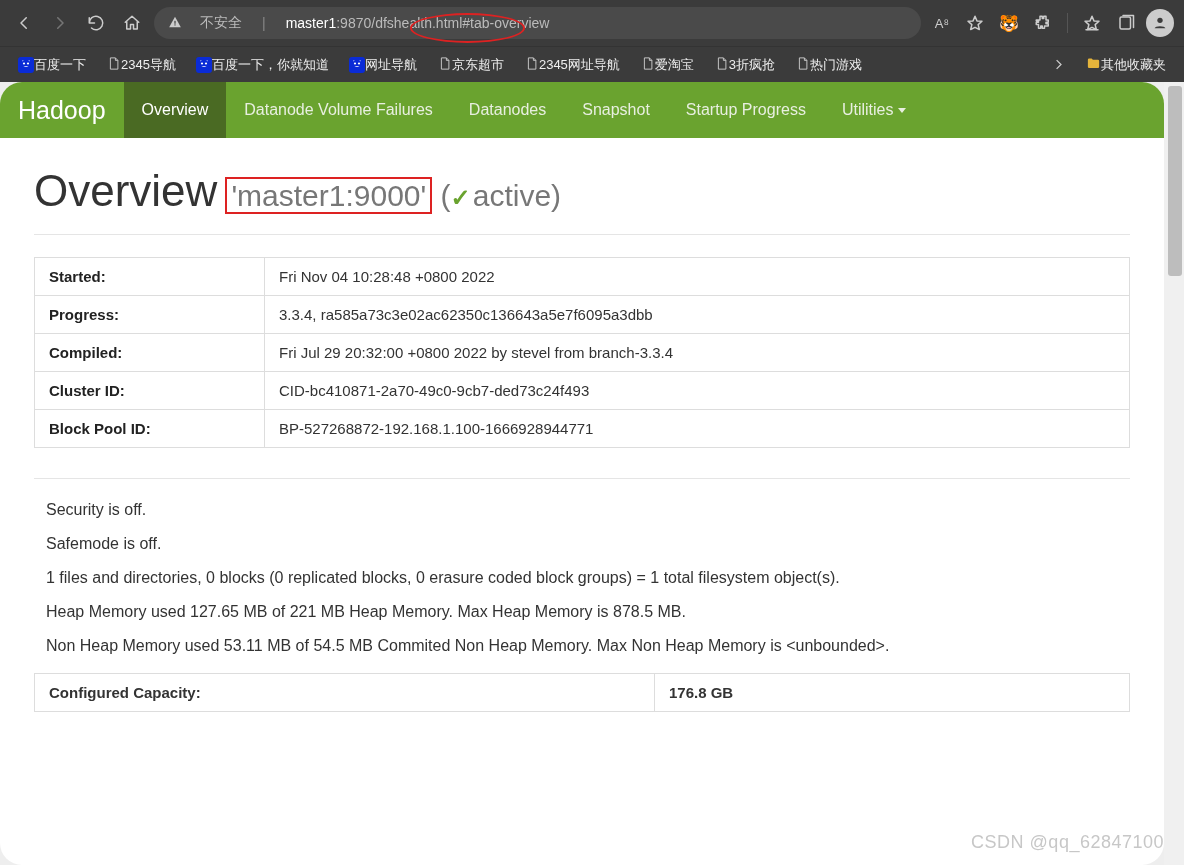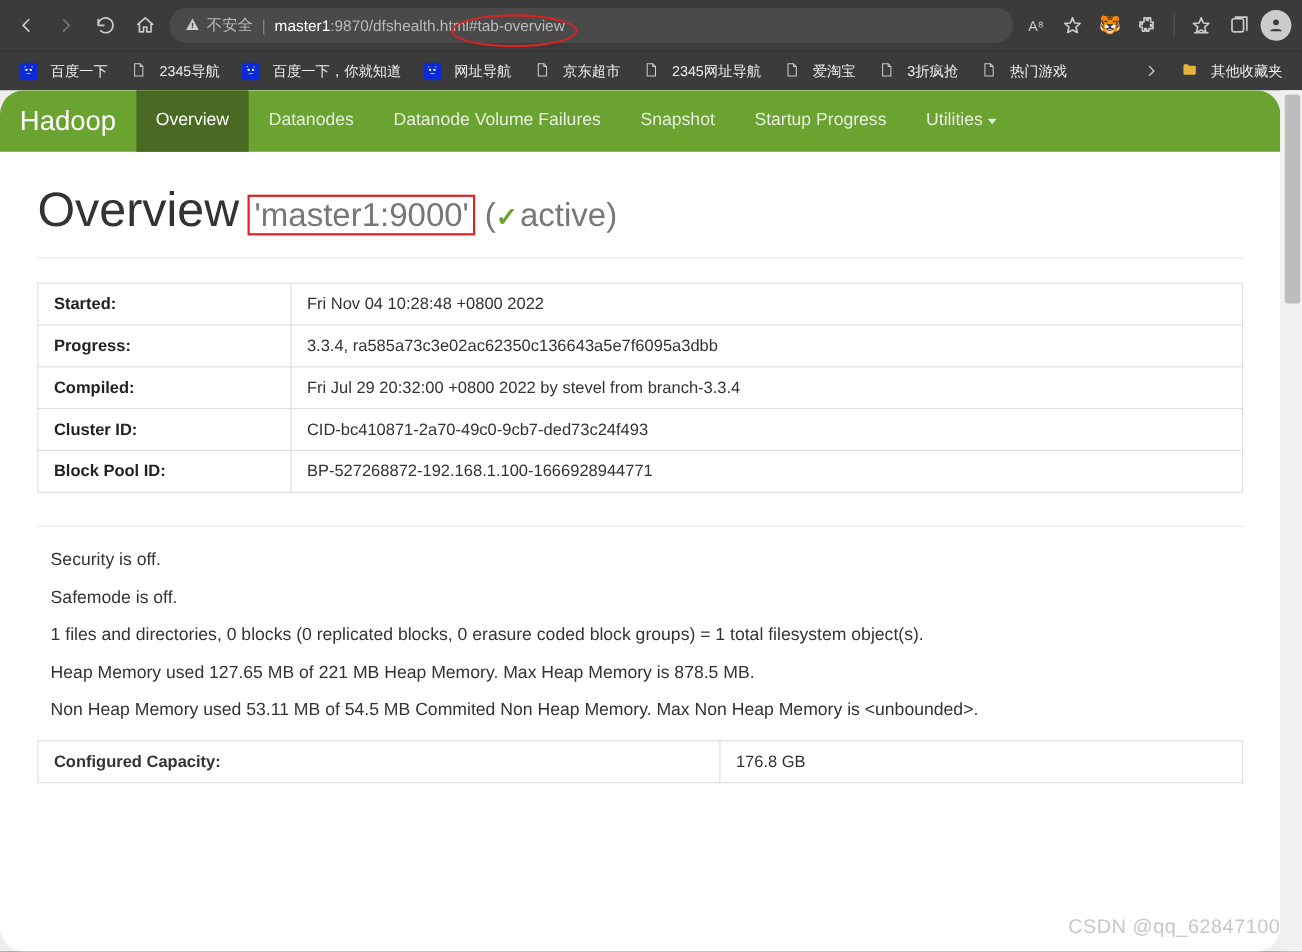--- a/index.html
+++ b/index.html
@@ -1,32 +1,32 @@
 <!DOCTYPE html>
 <html><head>
 <meta charset="utf-8">
 <style>
   * { box-sizing: border-box; margin: 0; padding: 0; }
   body { font-family: "Segoe UI", Arial, sans-serif; background:#3b3b3b; width:1184px; height:865px; overflow:hidden; position:relative; }
   
   .chrome-top { background:#3b3b3b; height:46px; display:flex; align-items:center; padding:0 10px; gap:8px; color:#ddd; position:relative;}
   .cicon { width:28px; height:28px; display:flex; align-items:center; justify-content:center; border-radius:4px; color:#ccc; cursor:pointer;}
   .cicon svg { width:18px; height:18px; stroke:#ccc; fill:none; stroke-width:2; stroke-linecap:round; stroke-linejoin:round;}
-  .addr-bar { flex:1; background:#4a4a4a; height:32px; border-radius:16px; display:flex; align-items:center; padding:0 14px; color:#bbb; font-size:14px; gap:6px; position:relative;}
+  .addr-bar { flex:1; background:#4a4a4a; height:32px; border-radius:16px; display:flex; align-items:center; padding:0 14px; color:#bbb; font-size:14px; gap:18px; position:relative;}
   .addr-warn svg { width:14px; height:14px; fill:#ccc;}
   .addr-text { color:#bbb; }
   .addr-host { color:#fff;}
   .right-icons { display:flex; align-items:center; gap:6px;}
   .right-icons .sep { width:1px; height:20px; background:#555; margin:0 4px;}
   .avatar { width:28px; height:28px; border-radius:50%; background:#ccc; display:flex; align-items:center; justify-content:center;}
   .avatar svg { width:16px; height:16px; fill:#3b3b3b;}
   .ellipse-ann { position:absolute; left:256px; top:6px; width:115px; height:30px; border:2px solid #d22; border-radius:50%; pointer-events:none;}
   
   .bookmarks { background:#3b3b3b; height:36px; display:flex; align-items:center; padding:0 10px; gap:4px; color:#eee; font-size:13px; border-top:1px solid #333;}
-  .bm-item { display:flex; align-items:center; gap:12px; padding:4px 8px; border-radius:4px; cursor:pointer; white-space:nowrap;}
+  .bm-item { display:flex; align-items:center; gap:0; padding:4px 8px; border-radius:4px; cursor:pointer; white-space:nowrap;}
   .bm-item svg { width:15px; height:15px;}
   .bm-page-icon svg { stroke:#ccc; fill:none; stroke-width:1.5;}
   .bm-ba-icon { width:16px; height:16px; background:#0a2bd6; border-radius:3px; display:flex; align-items:center; justify-content:center;}
   .bm-ba-icon svg { width:12px; height:12px; fill:#fff;}
   .bm-spacer { flex:1; }
   .bm-chev svg { stroke:#ccc; fill:none; stroke-width:2;}
   .bm-folder svg { fill:#e5b43b; }
   
   .viewport { position:relative; height:calc(865px - 82px); background:#eee;}
   .page-scroll { position:absolute; left:0; top:0; width:1164px; height:100%; background:#fff; overflow:auto;border-radius:22px;}
@@ -44,21 +44,21 @@
   .title-sub { font-size:30px; color:#777; font-weight:300;}
   .red-box { border:2px solid #d22; padding:0 4px;}
   .check-ico { color:#6aa32f; font-weight:bold; font-size:24px; margin-right:2px;}
   hr.sect { border:none; border-top:1px solid #e5e5e5; margin:18px 0 22px;}
   table.info { width:100%; border-collapse:collapse; font-size:15px; margin-bottom:30px;}
   table.info th, table.info td { border:1px solid #ddd; padding:10px 14px; text-align:left; vertical-align:middle;}
   table.info th { font-weight:700; width:230px; color:#222;}
   h2.summary { font-weight:300; font-size:40px; color:#333; margin-top:20px;}
   .sum-lines p { font-size:16px; color:#333; margin:10px 12px 16px;}
   table.cap { width:100%; border-collapse:collapse; font-size:15px; margin-top:18px;}
-  table.cap th, table.cap td { border:1px solid #ddd; padding:10px 14px; text-align:left;}
+  table.cap th, table.cap td { border:1px solid #ddd; padding:10px 14px; text-align:left;font-weight:bold;}
   table.cap th { font-weight:700; width:620px;}
   .watermark { position:absolute; right:20px; bottom:12px; color:#c7c7c7; font-size:18px; letter-spacing:0.5px;}
 </style>
 </head>
 <body>
 
 <div class="chrome-top">
   <div class="cicon">
       <svg viewBox="0 0 24 24">
         <path d="M15 5l-7 7 7 7"></path>
@@ -217,22 +217,22 @@
   </div>
 </div>
 
 <div class="viewport">
   <div class="page-scroll">
 
     <div class="hadoop-nav">
       <div class="brand">Hadoop</div>
       <div id="nav-list" style="display:flex;">
           <div class="nav-item active">Overview</div>
+          <div class="nav-item">Datanode Volume Failures</div>
           <div class="nav-item">Datanodes</div>
-          <div class="nav-item">Datanode Volume Failures</div>
           <div class="nav-item">Snapshot</div>
           <div class="nav-item">Startup Progress</div>
           <div class="nav-item">Utilities<span class="caret"></span></div>
         </div>
     </div>
     <div class="page-body">
       <h1 class="title">
         <span>Overview</span>
         <span class="title-sub">
           <span class="red-box">'master1:9000'</span>

